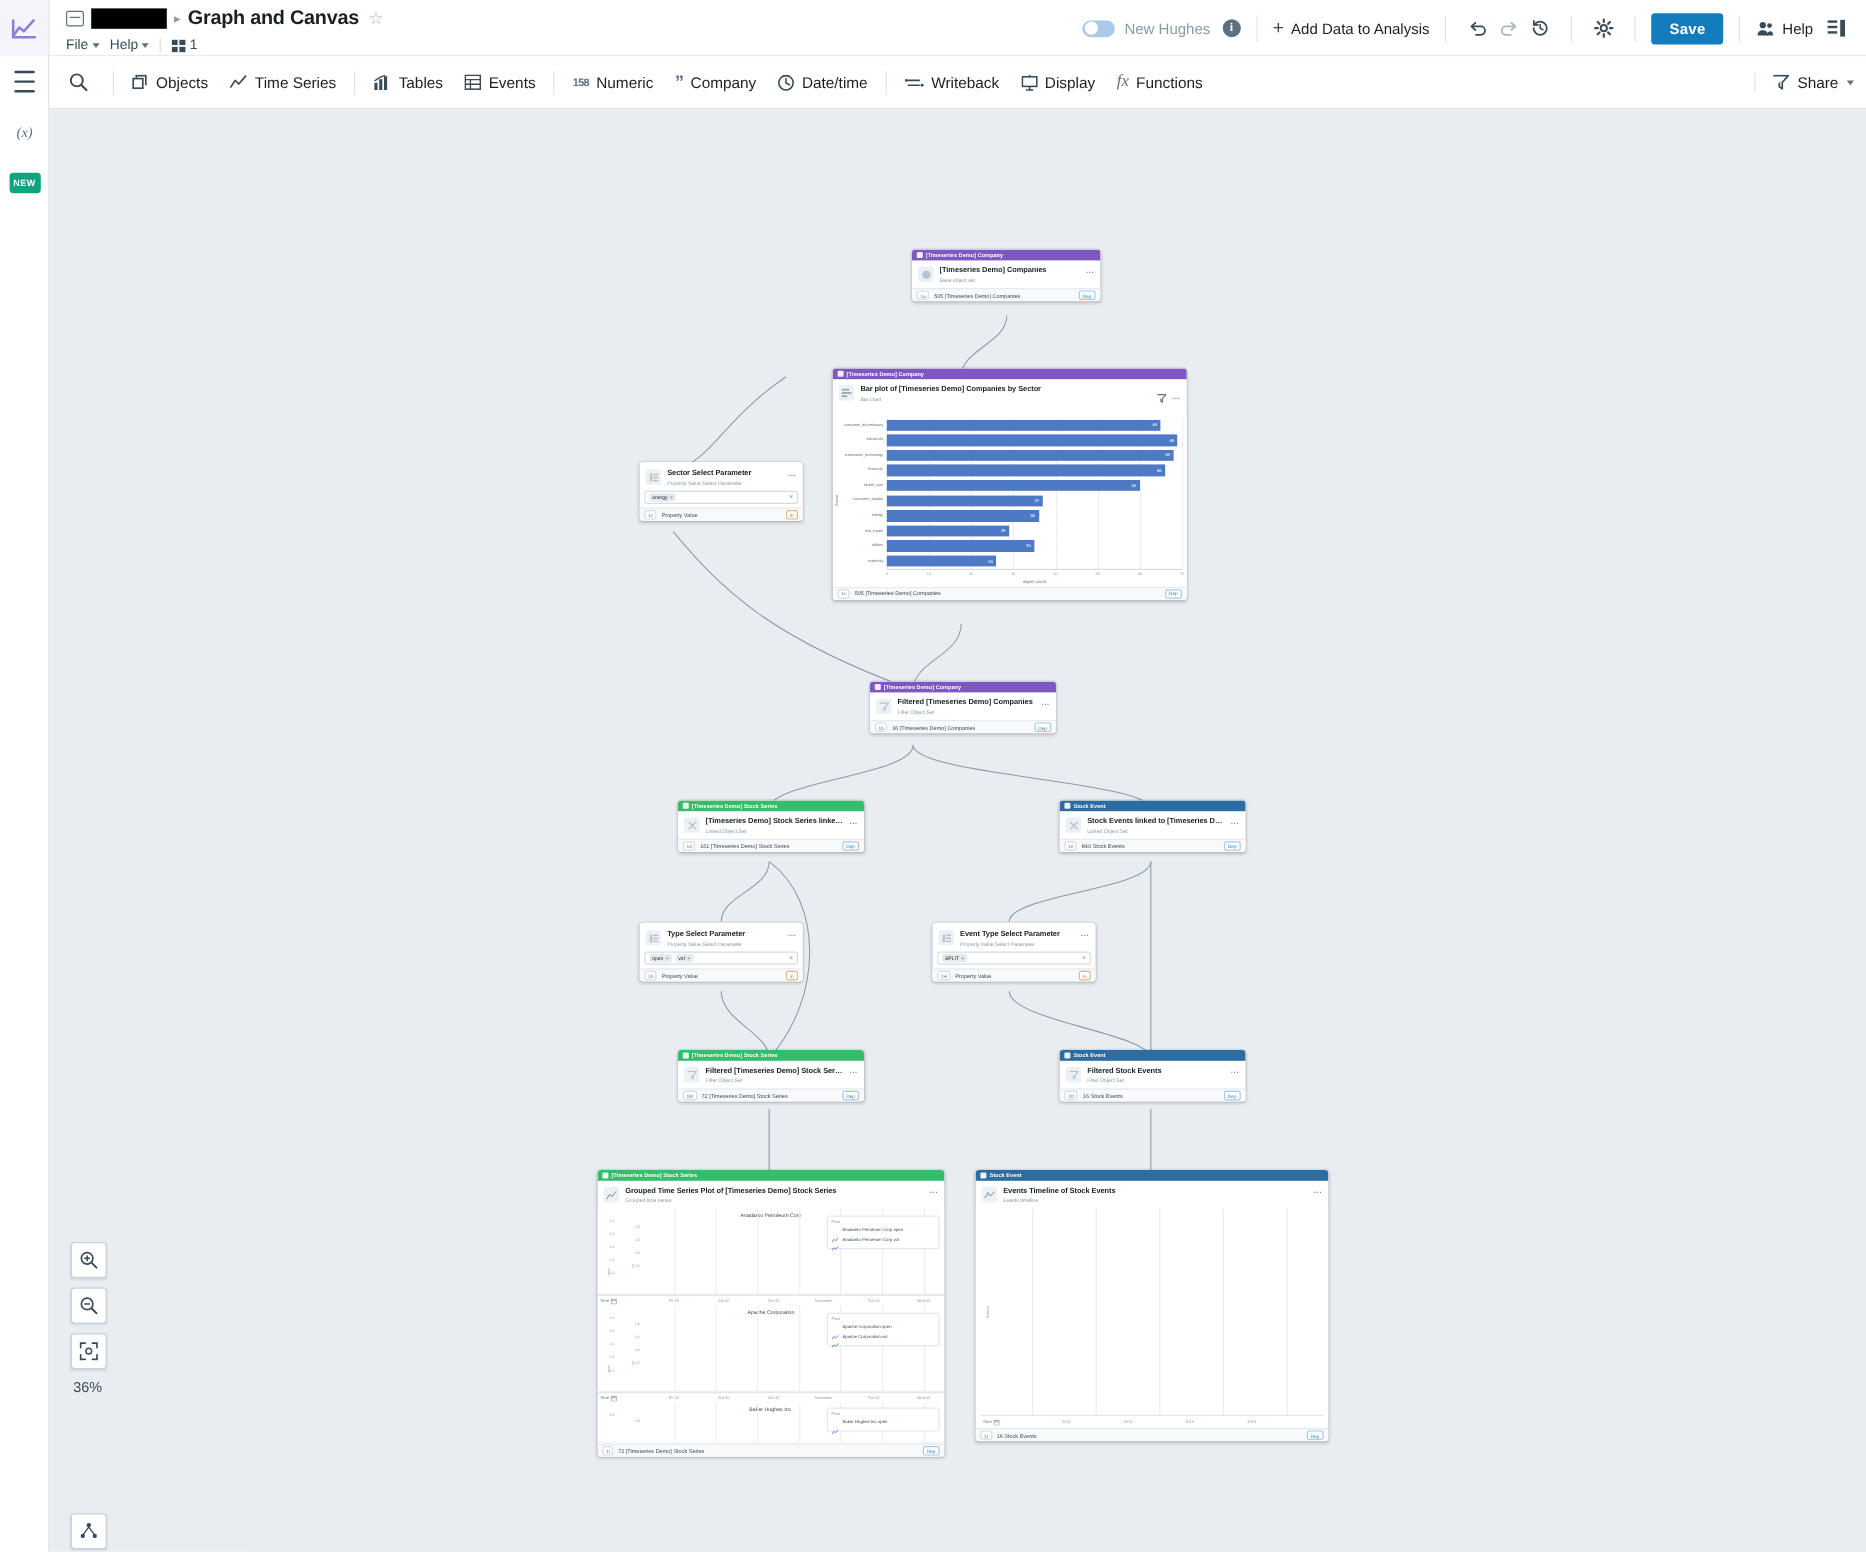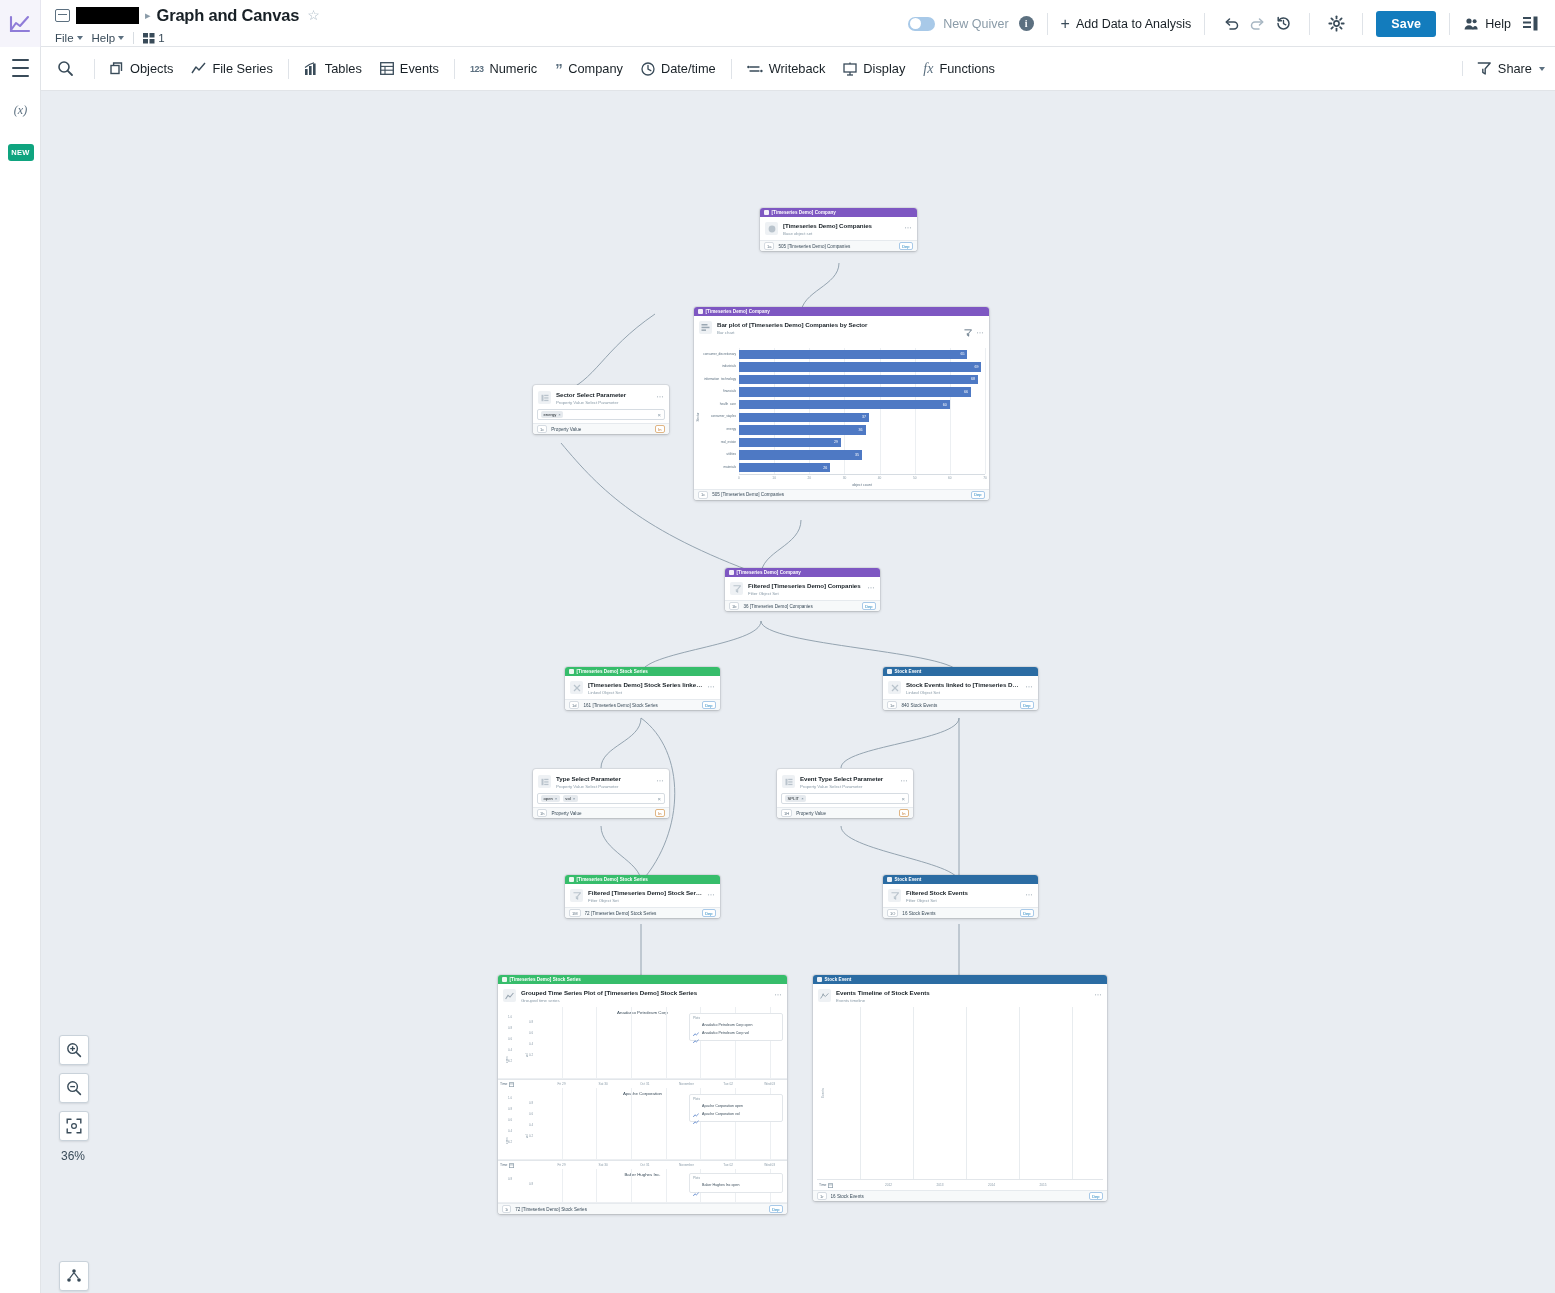--- a/index.html
+++ b/index.html
@@ -240,21 +240,21 @@
           <rect x="0" y="6" width="5" height="4.5" fill="#394b59"></rect>
           <rect x="6.5" y="6" width="5" height="4.5" fill="#394b59"></rect>
         </svg>
         <span>1</span>
       </span>
     </div>
   </div>
 
   <div class="topbar-right">
     <div class="toggle"></div>
-    <span class="tb-label">New Quiver</span>
+    <span class="tb-label">New Hughes</span>
     <span class="info-ic">i</span>
     <span class="tb-div"></span>
     <span class="tb-btn">
       <span class="plus">+</span>
       <span>Add Data to Analysis</span>
     </span>
     <span class="tb-div"></span>
     <span class="icon-btn">
       <svg width="17" height="17" viewBox="0 0 17 17">
           <path d="M4 7h7a3.5 3.5 0 010 7H7" fill="none" stroke="#394b59" stroke-width="1.5" stroke-linecap="round"></path>
@@ -326,21 +326,21 @@
     <svg width="14" height="14" viewBox="0 0 14 14">
         <rect x="1" y="3.5" width="8" height="8" fill="none" stroke="#394b59" stroke-width="1.4"></rect>
         <polyline points="3.6,3.5 3.6,1 11.5,1 11.5,9" fill="none" stroke="#394b59" stroke-width="1.4"></polyline>
       </svg>
     <span>Objects</span>
   </span>
   <span class="tool">
     <svg width="15" height="13" viewBox="0 0 15 13">
         <polyline points="1,11 5,5 8,8 14,1" fill="none" stroke="#394b59" stroke-width="1.4" stroke-linejoin="round"></polyline>
       </svg>
-    <span>File Series</span>
+    <span>Time Series</span>
   </span>
   <span class="tool-sep"></span>
 
   <span class="tool">
     <svg width="15" height="14" viewBox="0 0 15 14">
         <rect x="1" y="7" width="2.6" height="6" fill="#394b59"></rect>
         <rect x="5" y="4" width="2.6" height="9" fill="#394b59"></rect>
         <rect x="9" y="1.5" width="2.6" height="11.5" fill="#394b59"></rect>
         <polyline points="1,5.5 5.5,2.5 10,0.8" fill="none" stroke="#394b59" stroke-width="1.1"></polyline>
       </svg>
@@ -351,21 +351,21 @@
         <rect x="0.7" y="0.7" width="12.6" height="11.6" fill="none" stroke="#394b59" stroke-width="1.3"></rect>
         <line x1="0.7" y1="4.4" x2="13.3" y2="4.4" stroke="#394b59" stroke-width="1.1"></line>
         <line x1="0.7" y1="8.2" x2="13.3" y2="8.2" stroke="#394b59" stroke-width="1.1"></line>
         <line x1="5" y1="4.4" x2="5" y2="12.3" stroke="#394b59" stroke-width="1.1"></line>
       </svg>
     <span>Events</span>
   </span>
   <span class="tool-sep"></span>
 
   <span class="tool">
-    <span class="num-ic">123</span>
+    <span class="num-ic">158</span>
     <span>Numeric</span>
   </span>
   <span class="tool">
     <span class="num-ic" style="font-size:15px;line-height:0.6">”</span>
     <span>Company</span>
   </span>
   <span class="tool">
     <svg width="14" height="14" viewBox="0 0 14 14">
         <circle cx="7" cy="7" r="6" fill="none" stroke="#394b59" stroke-width="1.3"></circle>
         <polyline points="7,3.4 7,7.2 9.8,8.6" fill="none" stroke="#394b59" stroke-width="1.3" stroke-linecap="round"></polyline>

